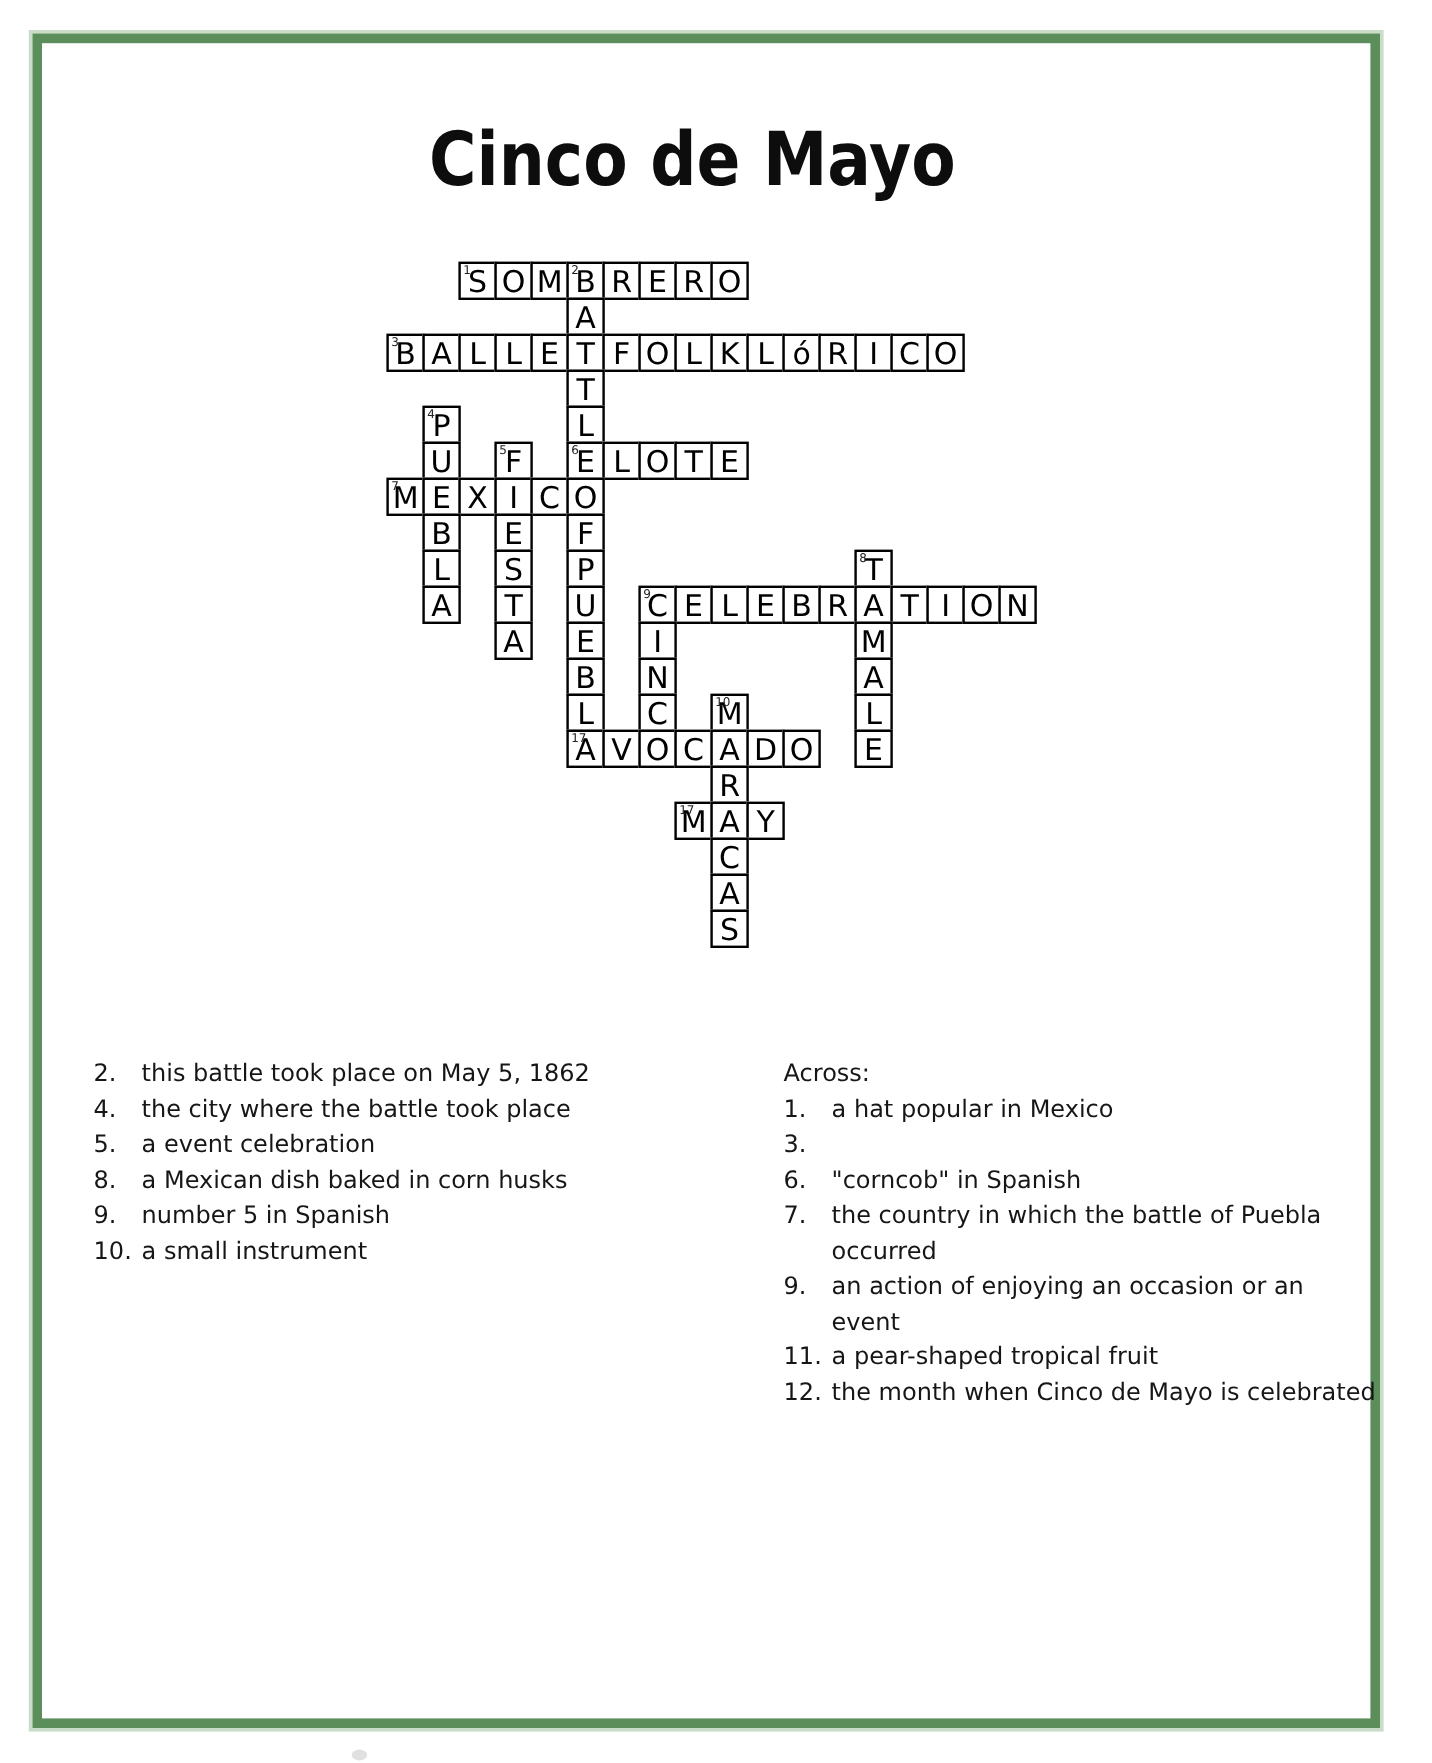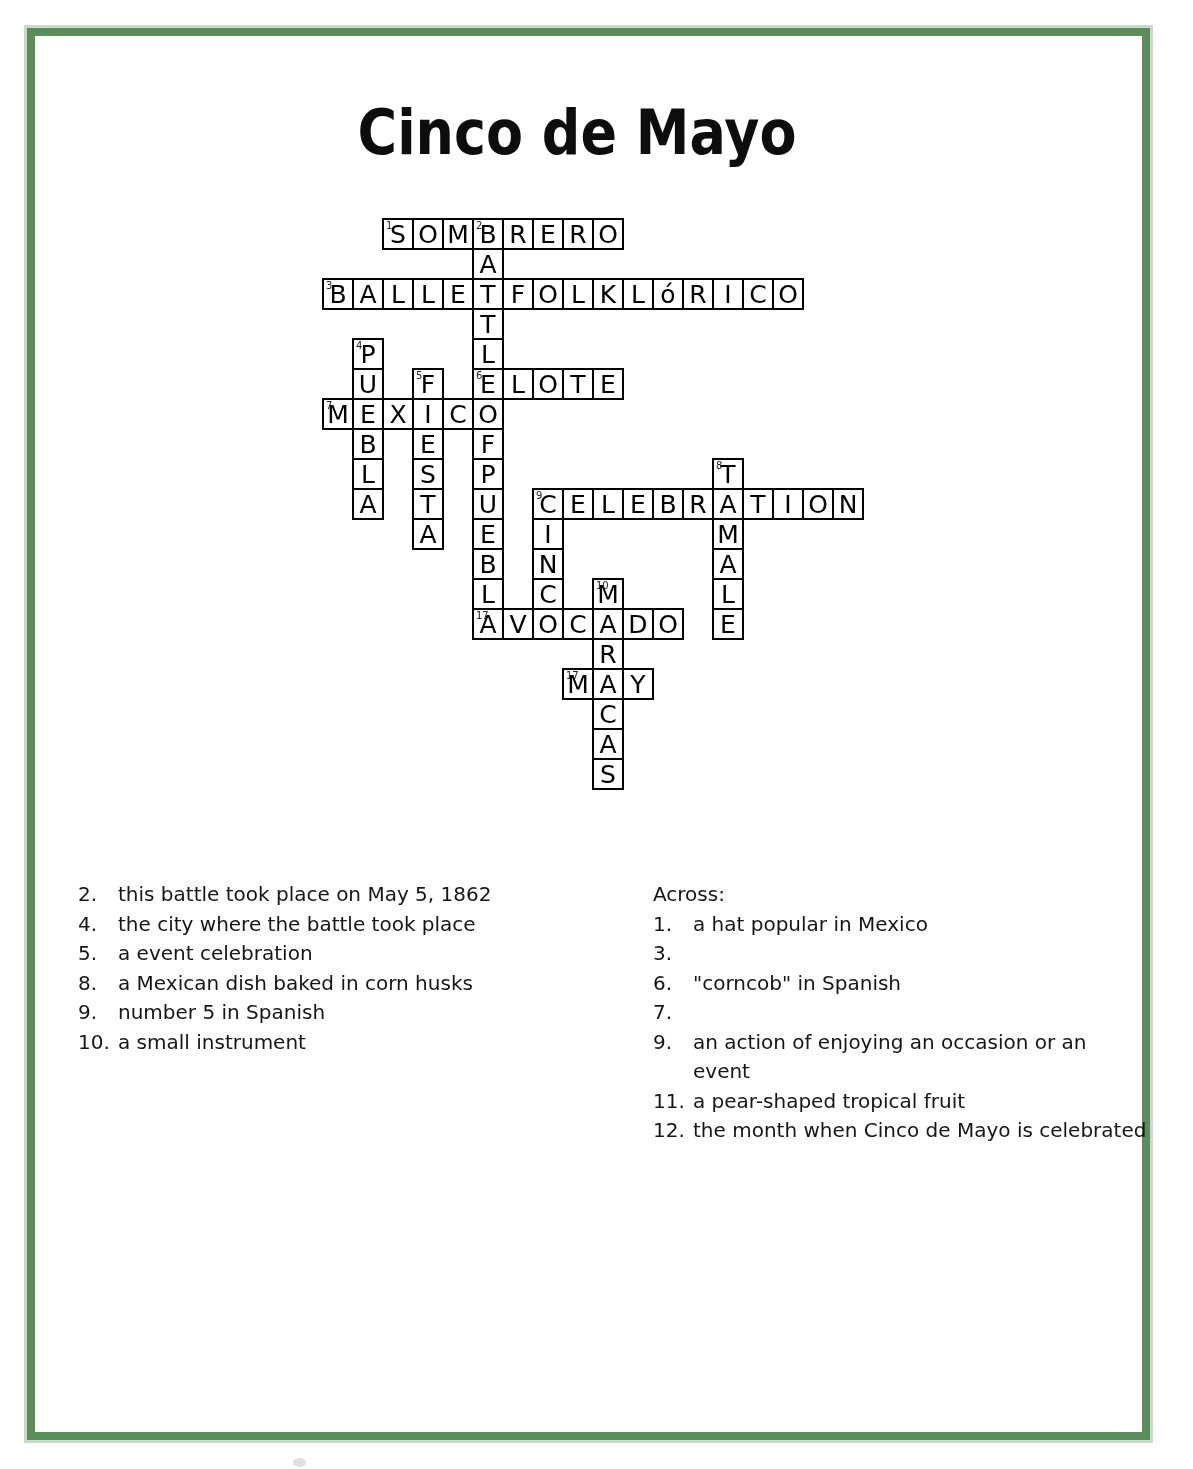--- a/index.html
+++ b/index.html
@@ -177,20 +177,21 @@
       </div>
       <div class="clue">
         <span class="clue-num">3.</span>
       </div>
       <div class="clue">
         <span class="clue-num">6.</span>
         <span class="clue-text">"corncob" in Spanish</span>
       </div>
       <div class="clue">
         <span class="clue-num">7.</span>
+        <span class="clue-text">the country in which the battle of Puebla<br>occurred</span>
       </div>
       <div class="clue">
         <span class="clue-num">9.</span>
         <span class="clue-text">an action of enjoying an occasion or an<br>event</span>
       </div>
       <div class="clue">
         <span class="clue-num">11.</span>
         <span class="clue-text">a pear-shaped tropical fruit</span>
       </div>
       <div class="clue">

